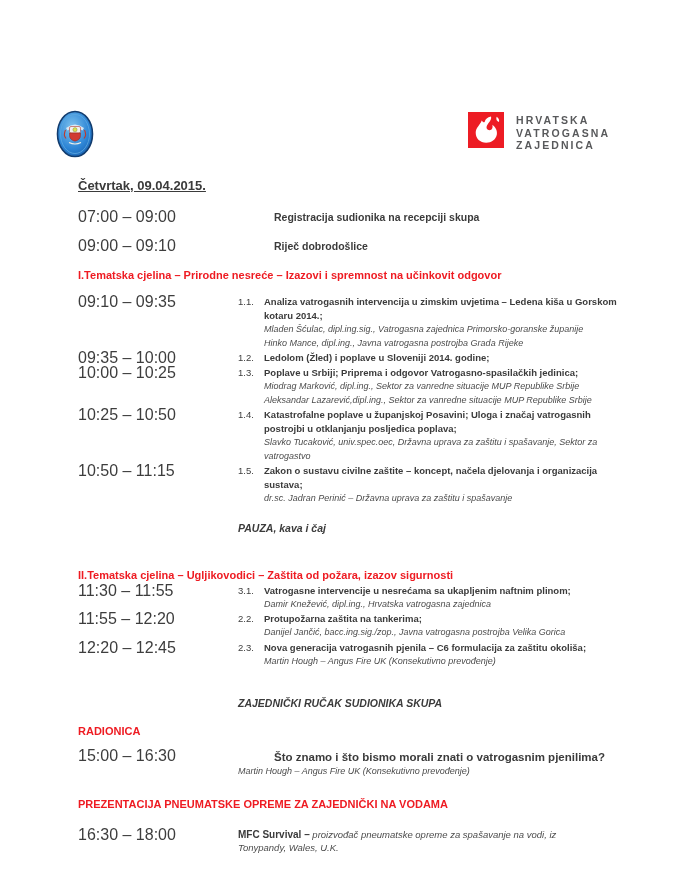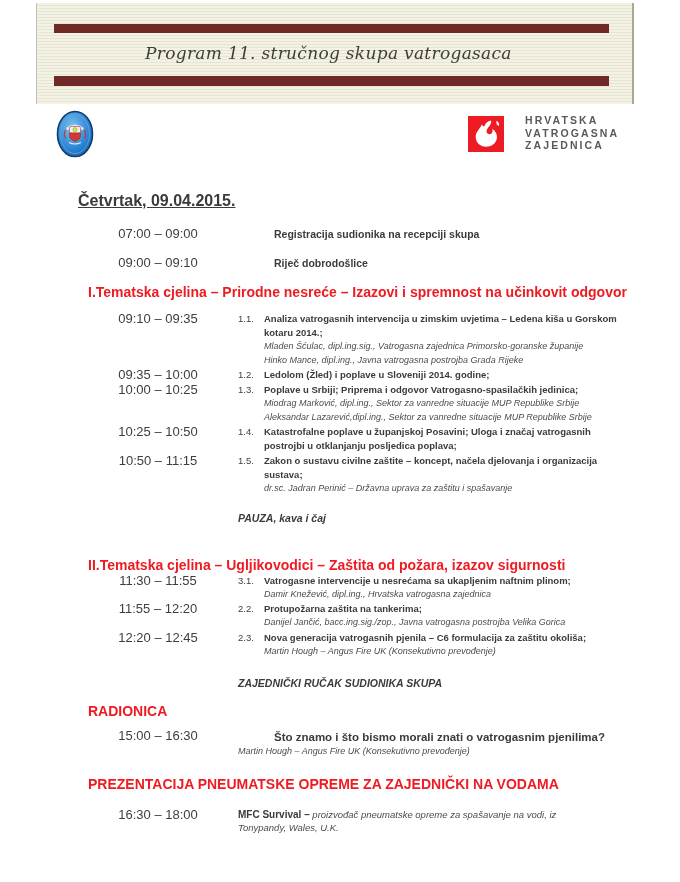--- a/index.html
+++ b/index.html
@@ -18,64 +18,59 @@
   .bar-top{top:21px;height:9px;}
   .bar-bottom{top:73px;height:10px;}
   .band-title{
     position:absolute;left:108px;top:40px;
     font-family:"DejaVu Serif","Liberation Serif",serif;
     font-style:italic;font-size:17px;color:#3e3d38;letter-spacing:.3px;
   }
   
   .logos{position:absolute;top:108px;left:0;width:680px;height:62px;}
   .oval-logo{position:absolute;left:56px;top:2px;width:38px;height:48px;display:block;}
-  .hvz{position:absolute;left:468px;top:4px;display:flex;gap:21px;align-items:flex-end;}
+  .hvz{position:absolute;left:468px;top:4px;display:flex;gap:12px;align-items:flex-start;}
   .flame-box{display:block;width:36px;height:36px;}
   .hvz-text{
     font-weight:bold;font-size:10.5px;letter-spacing:2.1px;
     color:var(--logo-gray);line-height:12.5px;padding-top:2px;
   }
   
   .content{position:absolute;top:170px;left:78px;width:562px;}
-  .day-heading{margin-top:22px;font-size:16px;font-weight:bold;text-decoration:underline;color:var(--ink);}
+  .day-heading{margin-top:8px;font-size:13px;font-weight:bold;text-decoration:underline;color:var(--ink);}
   .row{display:flex;align-items:flex-start;}
-  .time{flex:0 0 160px;font-size:13px;color:var(--time-ink);line-height:14px;text-align:center;}
+  .time{flex:0 0 160px;font-size:16px;color:var(--time-ink);line-height:14px;}
   .intro-title{font-size:10.5px;font-weight:bold;color:var(--ink);line-height:14px;padding-left:36px;}
   .intro-1{margin-top:17px;} .intro-2{margin-top:15px;}
-  .red-heading{color:var(--accent-red);font-weight:bold;font-size:14px;line-height:14px;margin-left:10px;}
+  .red-heading{color:var(--accent-red);font-weight:bold;font-size:11px;line-height:14px;}
   .rh-1{margin-top:15px;} .rh-2{margin-top:33px;}
   .items{margin-top:13px;}
   .items-2{margin-top:2px;}
   .item{margin-bottom:1px;}
   .num{flex:0 0 26px;font-size:9.5px;color:var(--time-ink);line-height:14px;}
   .itext{width:356px;}
   .item-title{font-size:9.5px;font-weight:bold;color:var(--ink);line-height:14px;}
   .speaker{font-size:9px;font-style:italic;color:var(--speaker-ink);line-height:13.5px;}
   .break-line{margin:15px 0 0 160px;font-size:10.5px;font-weight:bold;font-style:italic;color:var(--ink);line-height:14px;}
-  .lunch-line{margin-top:18px;}
+  .lunch-line{margin-top:28px;}
   .radionica{margin-top:14px;}
   .workshop-row{margin-top:11px;}
   .workshop-col{width:420px;}
   .workshop-title{font-size:11.5px;font-weight:bold;color:var(--ink);line-height:16px;margin-left:36px;}
   .prez{margin-top:18px;}
   .mfc-row{margin-top:17px;}
   .mfc-text{width:320px;font-size:9.5px;line-height:13.5px;}
   .mfc-bold{font-size:10px;font-weight:bold;color:var(--ink);}
   .mfc-italic{font-style:italic;color:var(--speaker-ink);}
 </style>
 </head>
 <body>
 
 <div class="page">
 
-  <div class="band">
-    <div class="bar bar-top"></div>
-    <div class="band-title">Program 11. stručnog skupa vatrogasaca</div>
-    <div class="bar bar-bottom"></div>
-  </div>
 
   <div class="logos">
     <svg class="oval-logo" viewBox="0 0 38 48" xmlns="http://www.w3.org/2000/svg">
       <defs>
         <radialGradient id="og" cx="0.42" cy="0.35" r="0.85">
           <stop offset="0" stop-color="#7ec3ee"></stop>
           <stop offset="0.55" stop-color="#2e86d6"></stop>
           <stop offset="1" stop-color="#0f4f9e"></stop>
         </radialGradient>
       </defs>
@@ -146,20 +141,21 @@
           <div class="speaker">Miodrag Marković, dipl.ing., Sektor za vanredne situacije MUP Republike Srbije</div>
           <div class="speaker">Aleksandar Lazarević,dipl.ing., Sektor za vanredne situacije MUP Republike Srbije</div>
         </div>
       </div>
 
       <div class="row item">
         <div class="time">10:25 – 10:50</div>
         <div class="num">1.4.</div>
         <div class="itext">
           <div class="item-title">Katastrofalne poplave u županjskoj Posavini; Uloga i značaj vatrogasnih postrojbi u otklanjanju posljedica poplava;</div>
+          <div class="speaker">Slavko Tucaković, univ.spec.oec, Državna uprava za zaštitu i spašavanje, Sektor za vatrogastvo</div>
         </div>
       </div>
 
       <div class="row item">
         <div class="time">10:50 – 11:15</div>
         <div class="num">1.5.</div>
         <div class="itext">
           <div class="item-title">Zakon o sustavu civilne zaštite – koncept, načela djelovanja i organizacija sustava;</div>
           <div class="speaker">dr.sc. Jadran Perinić – Državna uprava za zaštitu i spašavanje</div>
         </div>

